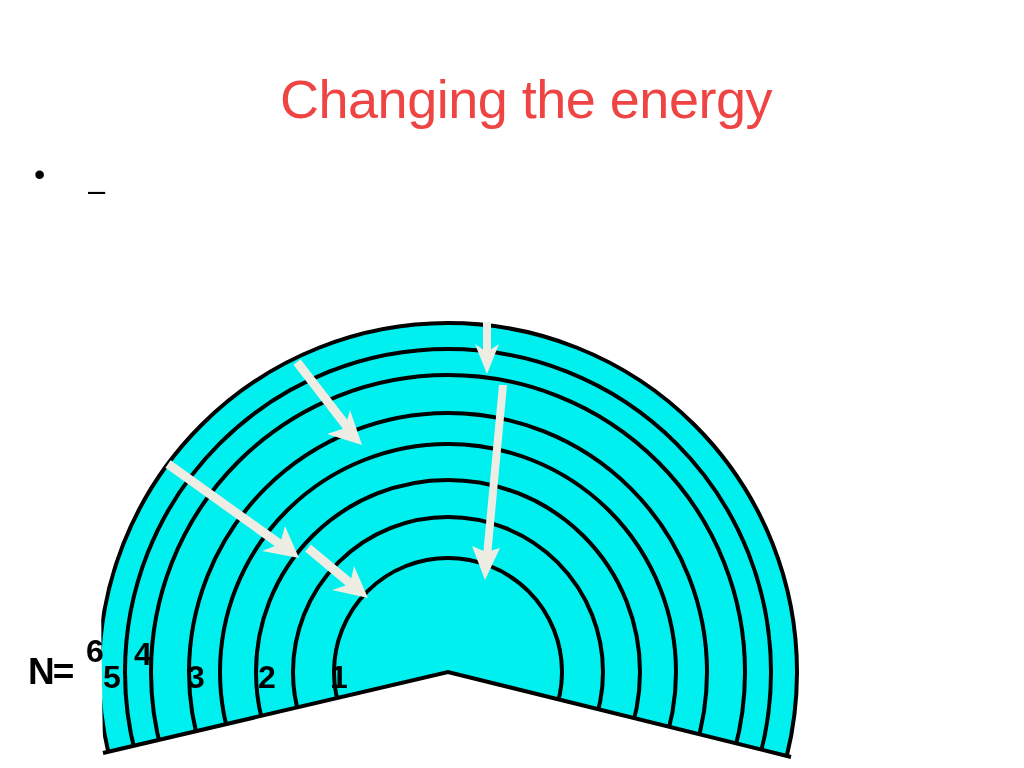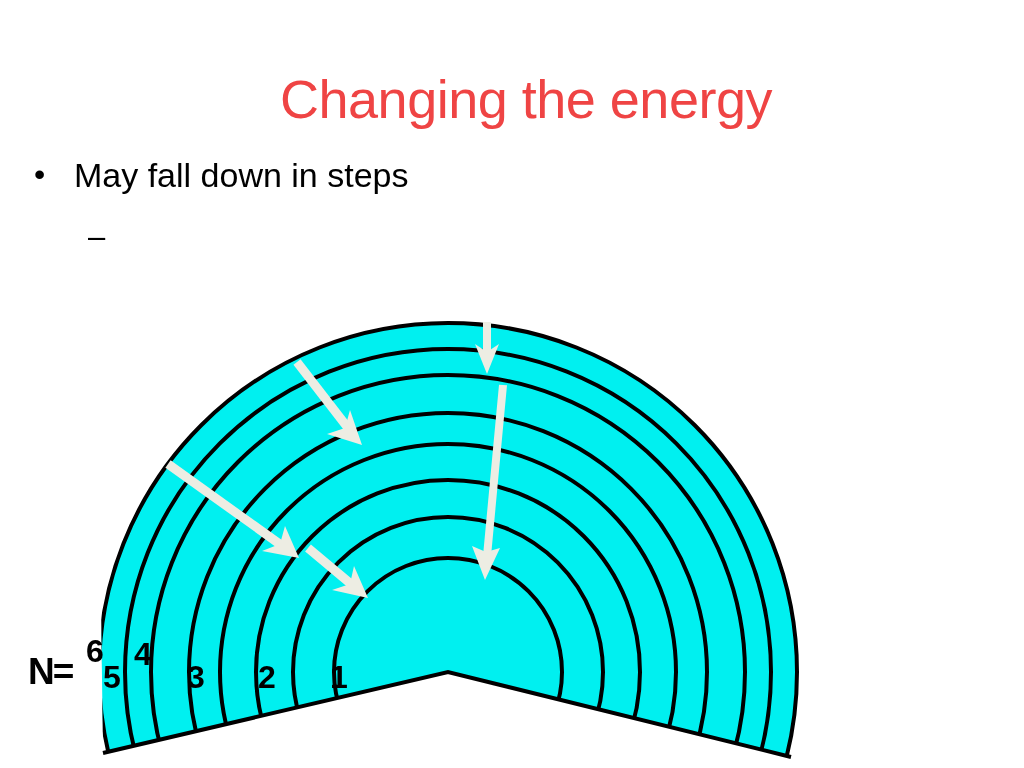--- a/index.html
+++ b/index.html
@@ -111,21 +111,20 @@
 <body>
 
 <div id="slide">
 
   <div id="slide-title">Changing the energy</div>
 
   <div id="body-list">
 
     <p class="bullet-l1">
       <span class="marker">•</span>
-      <span>May fall down in steps</span>
     </p>
 
     <p class="bullet-l2">
       <span class="marker">–</span>
     </p>
 
   </div>
 
   <svg id="orbit-figure" viewBox="0 0 1024 768" width="1024" height="768">
 

